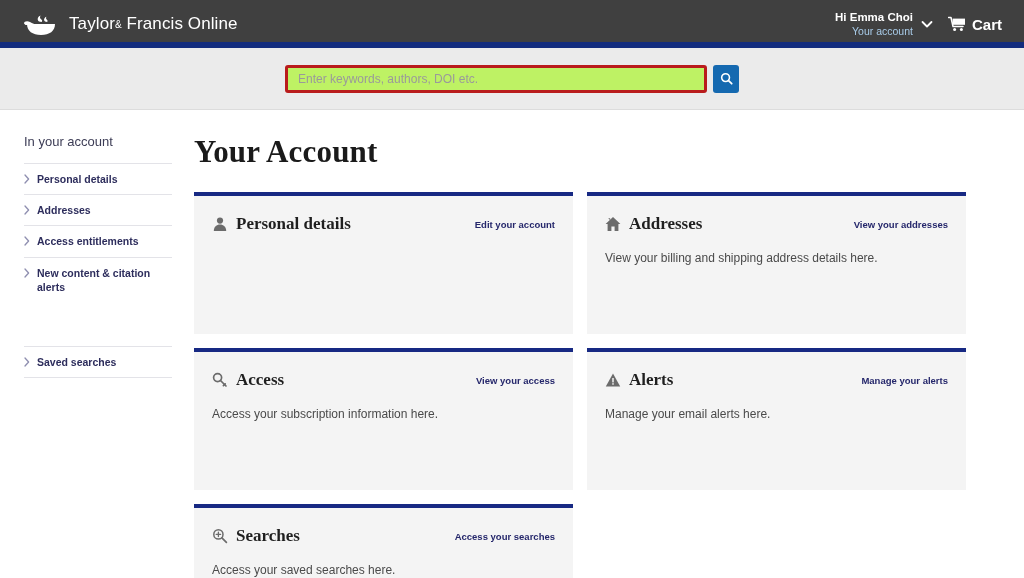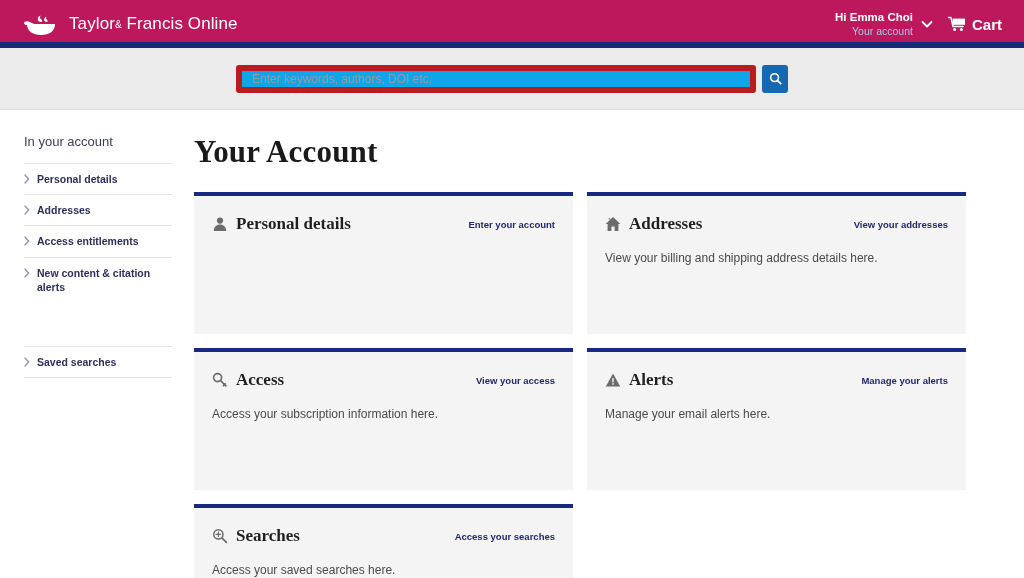--- a/index.html
+++ b/index.html
@@ -10,21 +10,21 @@
     overflow: hidden;
     background: #ffffff;
     font-family: "Liberation Sans", sans-serif;
     color: #333333;
   }
 
   
   .header {
     position: relative;
     height: 48px;
-    background: #be185d;
+    background: #404040;
     display: flex;
     align-items: center;
     padding: 0 14px 0 22px;
   }
   .header::after {
     content: "";
     position: absolute;
     left: 0; right: 0; bottom: 0;
     height: 6px;
     background: #132c7e;
@@ -85,25 +85,25 @@
   .search-band {
     height: 62px;
     background: #ebebeb;
     border-bottom: 1px solid #dcdcdc;
     display: flex;
     align-items: center;
     justify-content: center;
   }
   .search-wrap { display: flex; align-items: stretch; }
   .search-input {
-    width: 520px;
+    width: 422px;
     height: 28px;
-    border: 6px solid #b91c1c;
+    border: 3px solid #b91c1c;
     border-radius: 3px;
-    background: #0ea5e9;
+    background: #bef264;
     padding: 0 10px;
     font-family: "Liberation Sans", sans-serif;
     font-size: 12px;
     color: #444444;
     outline: none;
   }
   .search-input::placeholder { color: #9a9a9a; }
   .search-button {
     width: 26px;
     height: 28px;
@@ -333,21 +333,21 @@
         <div class="card-head">
           <div class="card-title-wrap">
             <span>
               <svg class="card-icon" viewBox="0 0 16 16" xmlns="http://www.w3.org/2000/svg">
                 <circle cx="8" cy="4.6" r="3.1" fill="#6b6b6b"></circle>
                 <path d="M1.8 15 C1.8 10.8 4.6 8.6 8 8.6 C11.4 8.6 14.2 10.8 14.2 15 Z" fill="#6b6b6b"></path>
               </svg>
             </span>
             <span class="card-title">Personal details</span>
           </div>
-          <a class="card-link" href="#">Enter your account</a>
+          <a class="card-link" href="#">Edit your account</a>
         </div>
       </section>
 
       <section class="card">
         <div class="card-head">
           <div class="card-title-wrap">
             <span>
               <svg class="card-icon" viewBox="0 0 16 16" xmlns="http://www.w3.org/2000/svg">
                 <path d="M8 1 L15.4 8 L13.4 8 L13.4 15 L9.6 15 L9.6 10.6 L6.4 10.6 L6.4 15 L2.6 15 L2.6 8 L0.6 8 Z" fill="#6b6b6b"></path>
                 <path d="M3.2 2.2 L5.2 2.2 L5.2 4.2 Z" fill="#6b6b6b"></path>

